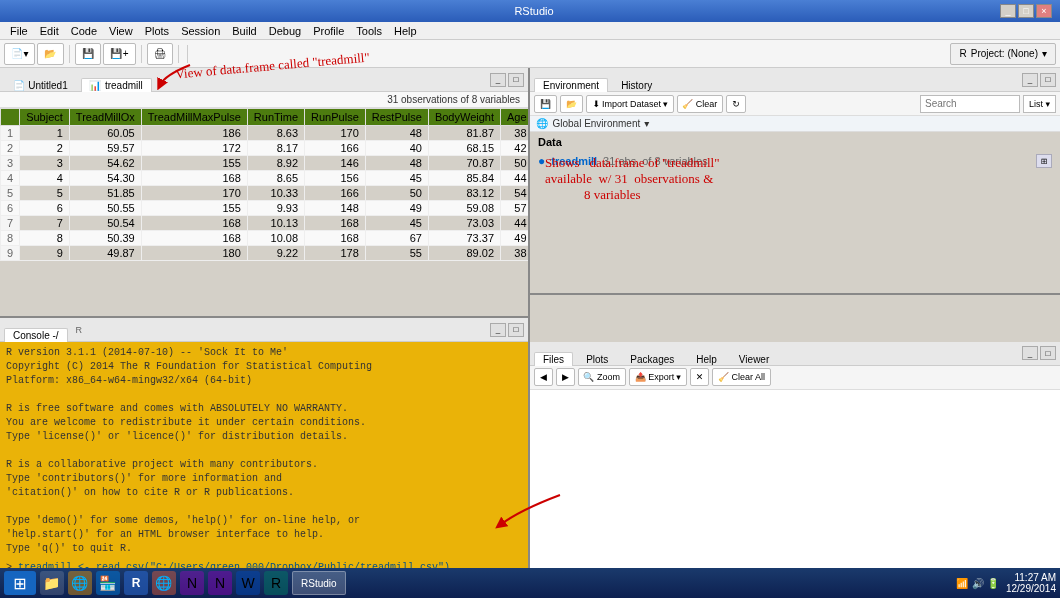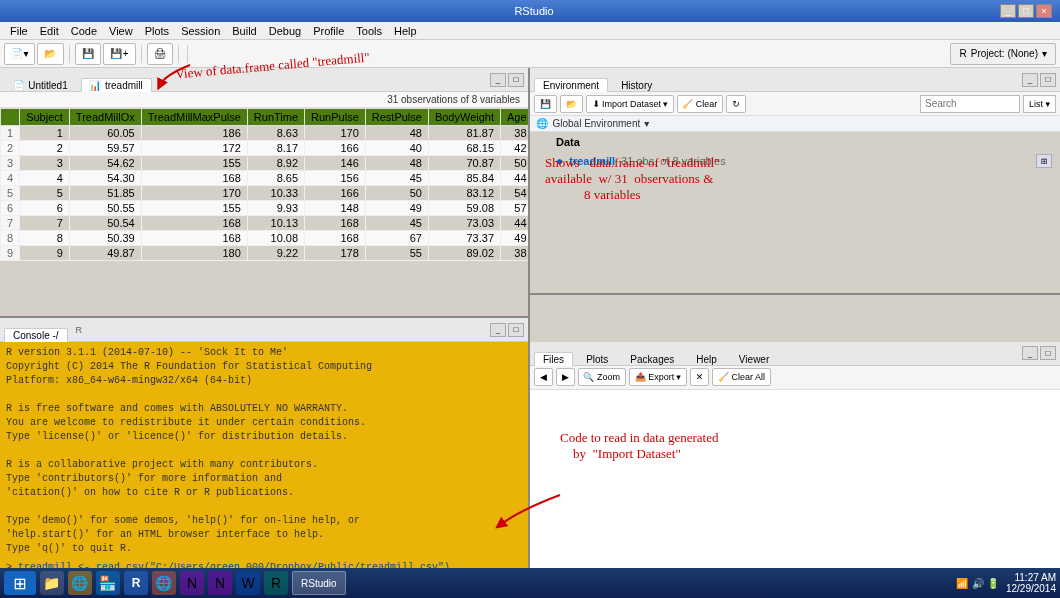--- a/index.html
+++ b/index.html
@@ -205,21 +205,21 @@
     }
     .env-global {
       padding: 2px 6px;
       font-size: 10px;
       color: #333;
       background: #f0f4f8;
       border-bottom: 1px solid #ddd;
       display: flex; align-items: center; gap: 4px;
     }
     .global-icon { color: #4488cc; font-size: 10px; }
-    .env-data-section { padding: 4px 8px; margin-left: 18px; }
+    .env-data-section { padding: 4px 8px; }
     .env-data-title { font-weight: bold; font-size: 11px; margin-bottom: 4px; }
     .env-data-row {
       display: flex;
       align-items: center;
       gap: 6px;
       padding: 2px 0;
     }
     .env-data-icon { color: #0066cc; font-size: 12px; }
     .env-data-name { color: #0066cc; font-weight: bold; font-size: 11px; }
     .env-data-info { color: #666; font-size: 11px; }
@@ -662,24 +662,20 @@
         </marker>
       </defs>
   </svg>
 
   <div style="position:absolute; top:155px; left:545px; pointer-events:none; font-family:'Comic Sans MS',cursive; color:#cc0000; font-size:13px;" data-name="annotation-env">
     Shows&nbsp;&nbsp;&nbsp;data.frame of "treadmill"<br>
     available&nbsp; w/ 31&nbsp; observations &amp;<br>
     &nbsp;&nbsp;&nbsp;&nbsp;&nbsp;&nbsp;&nbsp;&nbsp;&nbsp;&nbsp;&nbsp;&nbsp;8 variables
   </div>
 
-  <div style="position:absolute; top:430px; left:560px; pointer-events:none; font-family:'Comic Sans MS',cursive; color:#cc0000; font-size:13px;" data-name="annotation-code">
-    Code to read in data generated<br>
-    &nbsp;&nbsp;&nbsp;&nbsp;by&nbsp; "Import Dataset"
-  </div>
 
   <svg style="position:absolute; top:490px; left:490px; pointer-events:none;" width="80" height="40" data-name="arrow-code">
     <path d="M70,5 Q30,20 10,35" stroke="#cc0000" stroke-width="2" fill="none" marker-end="url(#ah2)"></path>
     <defs>
         <marker id="ah2" markerWidth="6" markerHeight="6" refX="3" refY="3" orient="auto">
           <path d="M0,0 L6,3 L0,6 Z" fill="#cc0000"></path>
         </marker>
       </defs>
   </svg>
 </div>

